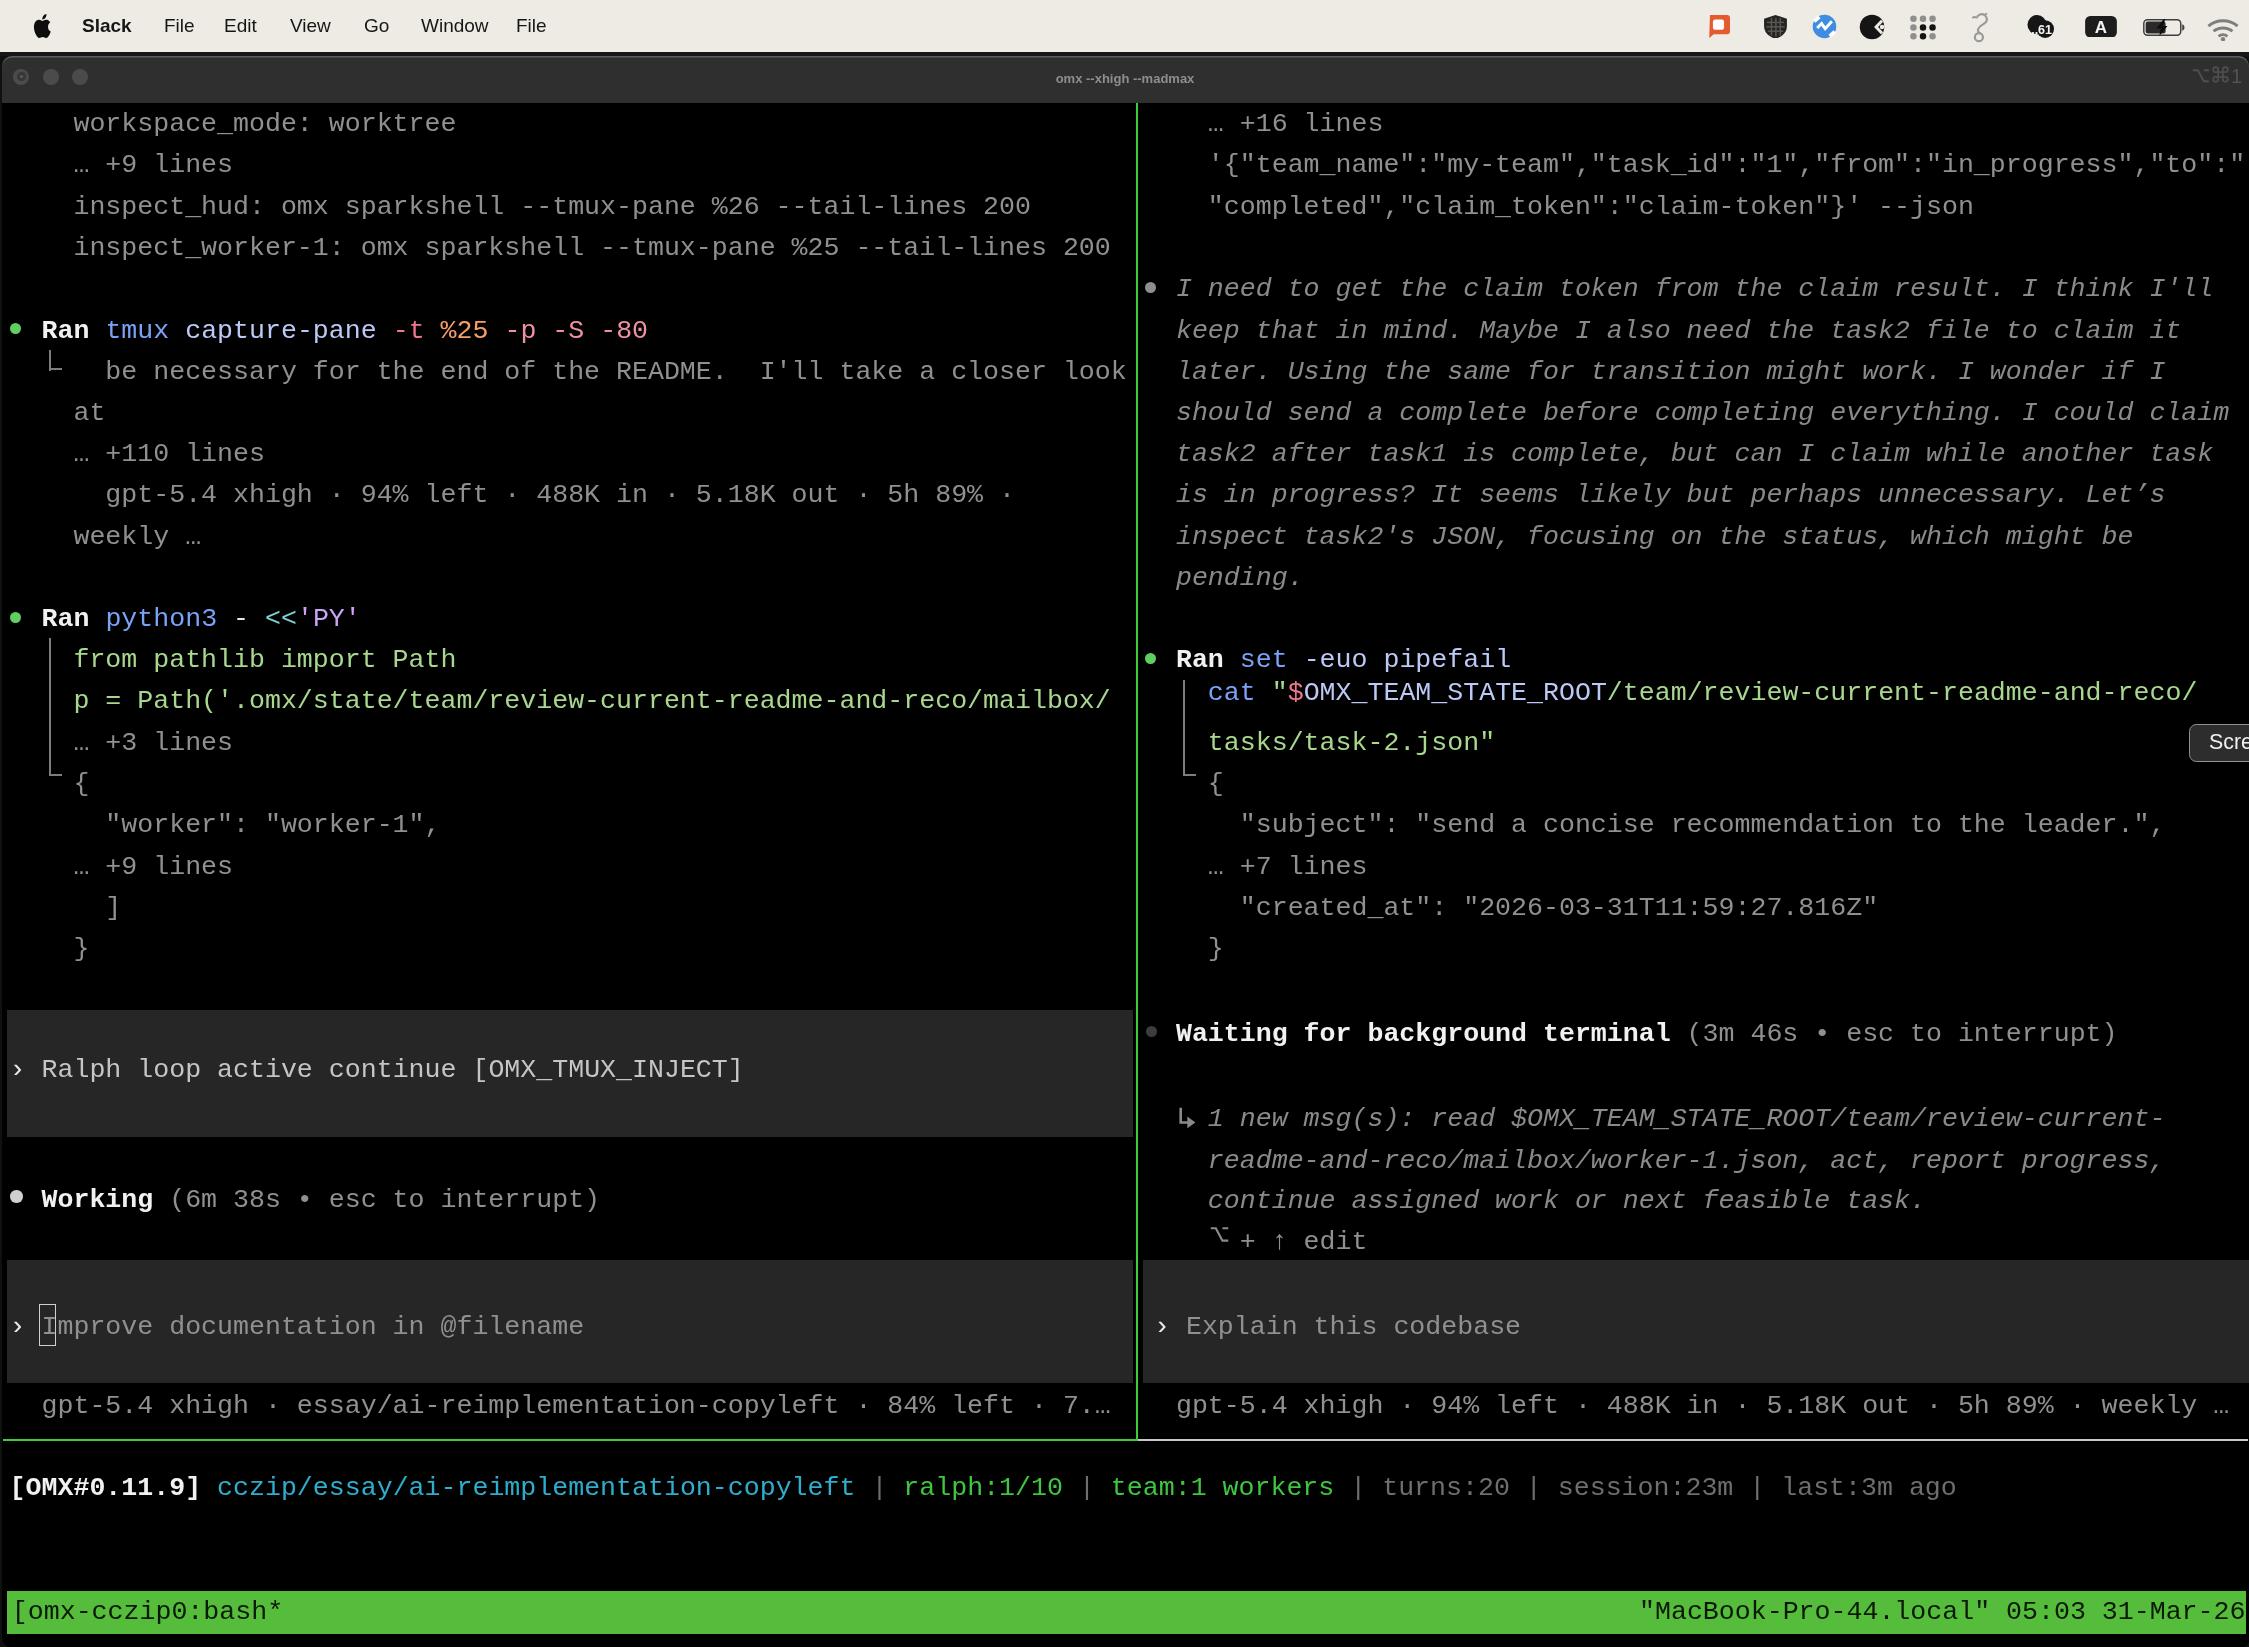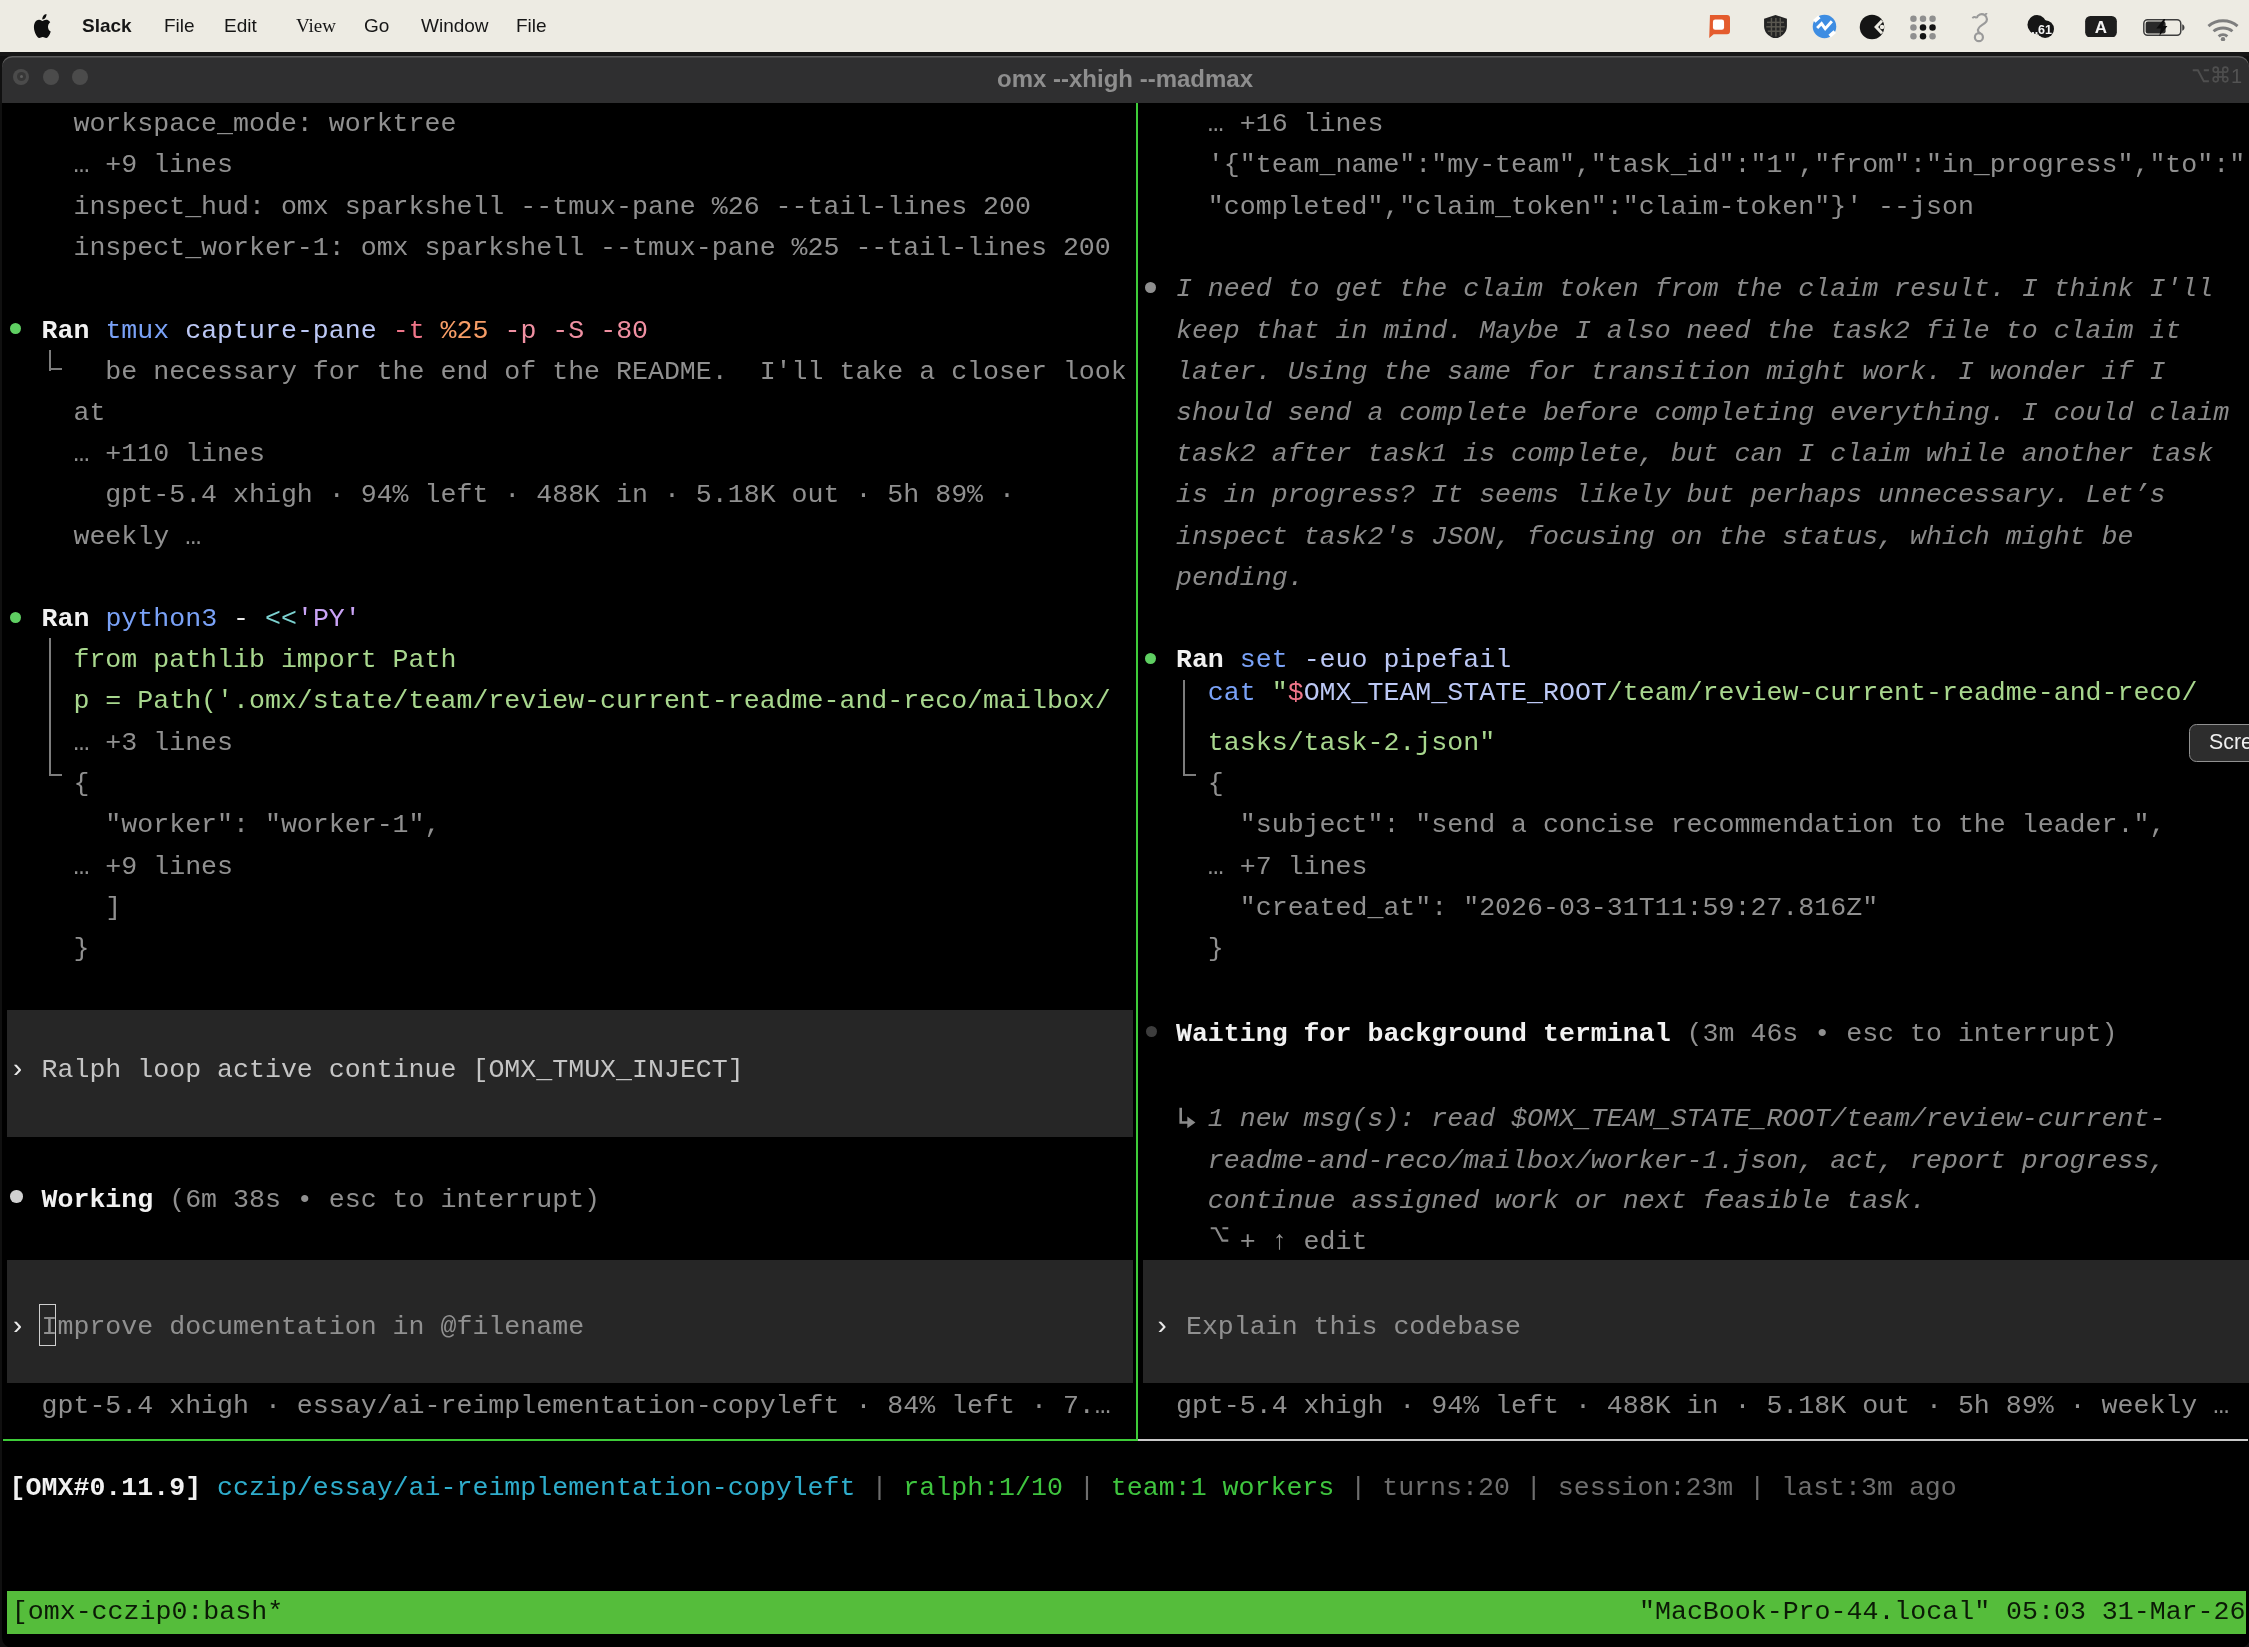--- a/index.html
+++ b/index.html
@@ -1,21 +1,21 @@
 <!DOCTYPE html>
 <html style="font-size:11.8px"><head><meta charset="utf-8">
 <style>
   html,body{margin:0;padding:0;}
   body{width:2250px;height:1648px;background:#101010;overflow:hidden;position:relative;font-family:"Liberation Sans",sans-serif;}
   #menubar{position:absolute;left:0;top:0;width:2250px;height:52px;background:#edebe3;}
   .mi{position:absolute;top:0;height:52px;line-height:52px;font-size:19px;color:#161616;}
   #win{position:absolute;left:1.5px;top:56px;width:2247px;height:1591px;background:#000;border-radius:10.3px 10.3px 13.3px 13.3px;}
   #tbar{position:absolute;left:0;top:0;width:100%;height:47px;background:#2f2f30;border-radius:10.3px 10.3px 0 0;box-shadow:inset 0 1.5px 0 #5d5d5d;}
   .tl{position:absolute;top:12.5px;width:16px;height:16px;border-radius:50%;background:#4b4b4b;}
-  #title{position:absolute;left:0;top:0;width:100%;height:47px;line-height:46px;text-align:center;color:#8e8e8e;font-size:24px;font-weight:bold;}
+  #title{position:absolute;left:0;top:0;width:100%;height:47px;line-height:46px;text-align:center;color:#8e8e8e;font-size:13px;font-weight:bold;}
   #term{position:absolute;left:1.5px;top:103px;width:2248px;height:1545px;background:#000;border-radius:0 0 10.3px 10.3px;}
   .ln{position:absolute;white-space:pre;font-family:"Liberation Mono",monospace;font-size:26.6px;line-height:46px;color:#909090;}
   .lt{left:9.6px;}
   .rt{left:1144px;}
   b{color:#f1f1f1;font-weight:bold;} 
   .bl{color:#7aa2f7;} 
   .lv{color:#bcc8f5;} 
   .rd{color:#ef7589;} 
   .pe{color:#f79d66;} 
   .pk{color:#f090a2;} 
@@ -34,21 +34,21 @@
 .bu{position:absolute;width:11px;height:11px;border-radius:50%;}
 </style></head>
 <body>
 <div id="menubar">
   <svg style="position:absolute;left:32px;top:14px;" width="20.7" height="24" viewBox="0 0 24 24" preserveAspectRatio="none">
     <path fill="#0e0e0e" d="M12.152 6.896c-.948 0-2.415-1.078-3.96-1.04-2.04.027-3.91 1.183-4.961 3.014-2.117 3.675-.546 9.103 1.519 12.09 1.013 1.454 2.208 3.09 3.792 3.03 1.52-.065 2.09-.987 3.935-.987 1.831 0 2.35.987 3.96.948 1.637-.026 2.676-1.48 3.676-2.948 1.156-1.688 1.636-3.325 1.662-3.415-.039-.013-3.182-1.221-3.22-4.857-.026-3.04 2.48-4.494 2.597-4.559-1.429-2.09-3.623-2.324-4.39-2.376-2-.156-3.675 1.09-4.61 1.09zM15.53 3.83c.843-1.012 1.4-2.427 1.245-3.83-1.207.052-2.662.805-3.532 1.818-.78.896-1.454 2.338-1.273 3.714 1.338.104 2.715-.688 3.559-1.701"></path>
   </svg>
   <div class="mi" style="left:82px;font-weight:bold;">Slack</div>
   <div class="mi" style="left:164px;">File</div>
   <div class="mi" style="left:224px;">Edit</div>
-  <div class="mi" style="left:296px;font-family:Liberation Serif, serif;">View</div>
+  <div class="mi" style="left:290px;">View</div>
   <div class="mi" style="left:364px;">Go</div>
   <div class="mi" style="left:421px;">Window</div>
   <div class="mi" style="left:516px;">File</div>
 
   <svg style="position:absolute;left:1707px;top:14.8px;" width="23" height="23" viewBox="0 0 31 31">
     <path fill="#e45b2d" d="M4 0 h23 a4 4 0 0 1 4 4 v18 a4 4 0 0 1-4 4 h-18 l-6 5 z"></path>
     <rect x="8" y="6" width="15" height="14" rx="3" fill="#fff"></rect>
   </svg>
   <svg style="position:absolute;left:1764px;top:14.8px;" width="23" height="23.6" viewBox="0 0 31 32">
     <path fill="#242424" d="M15.5 0 L31 5 V15 C31 24 24 30 15.5 32 C7 30 0 24 0 15 V5 Z"></path>

